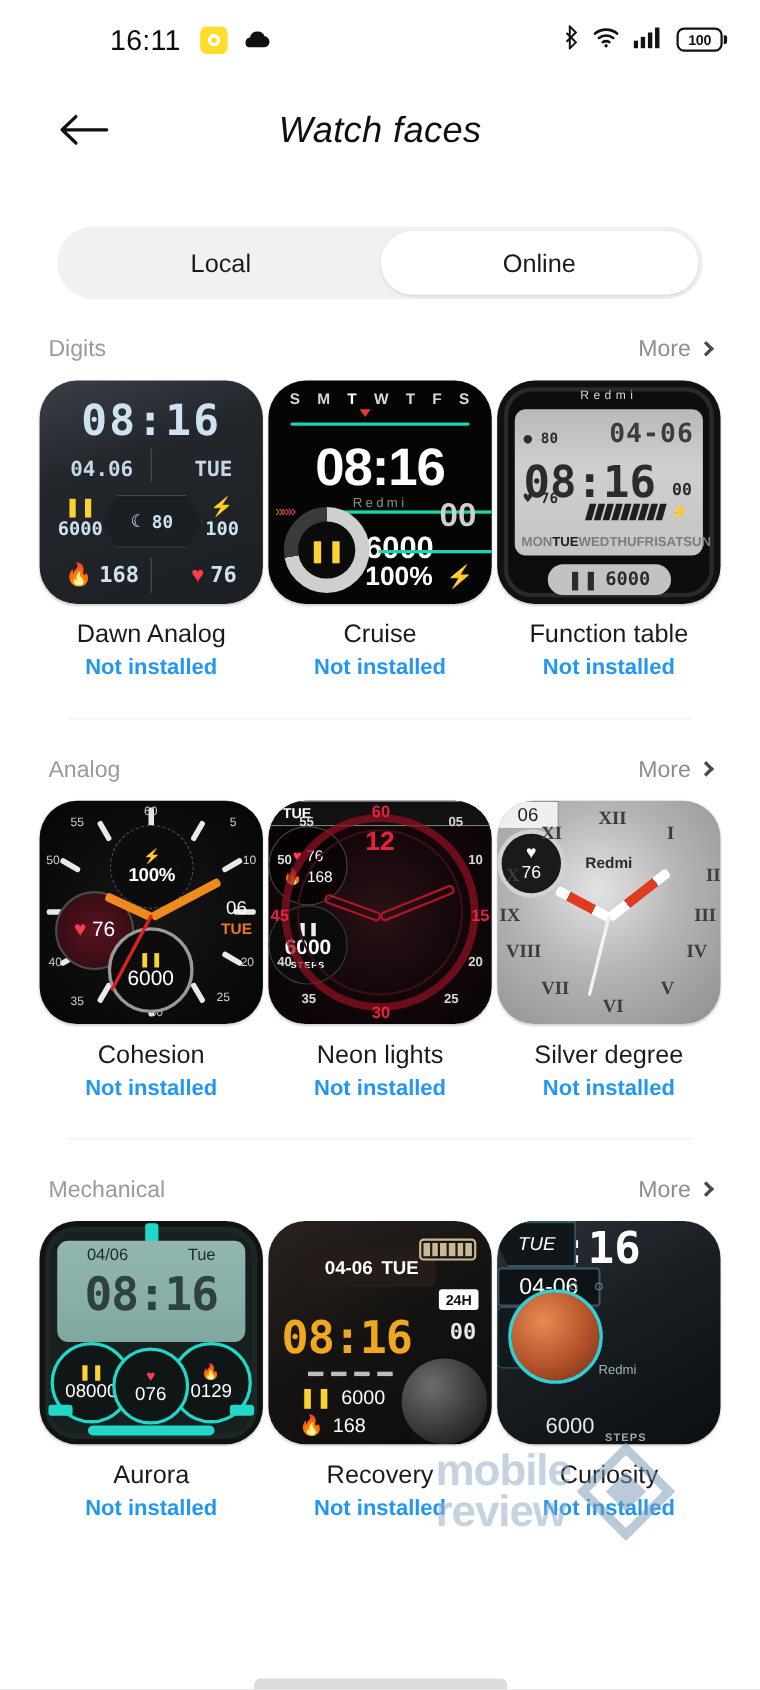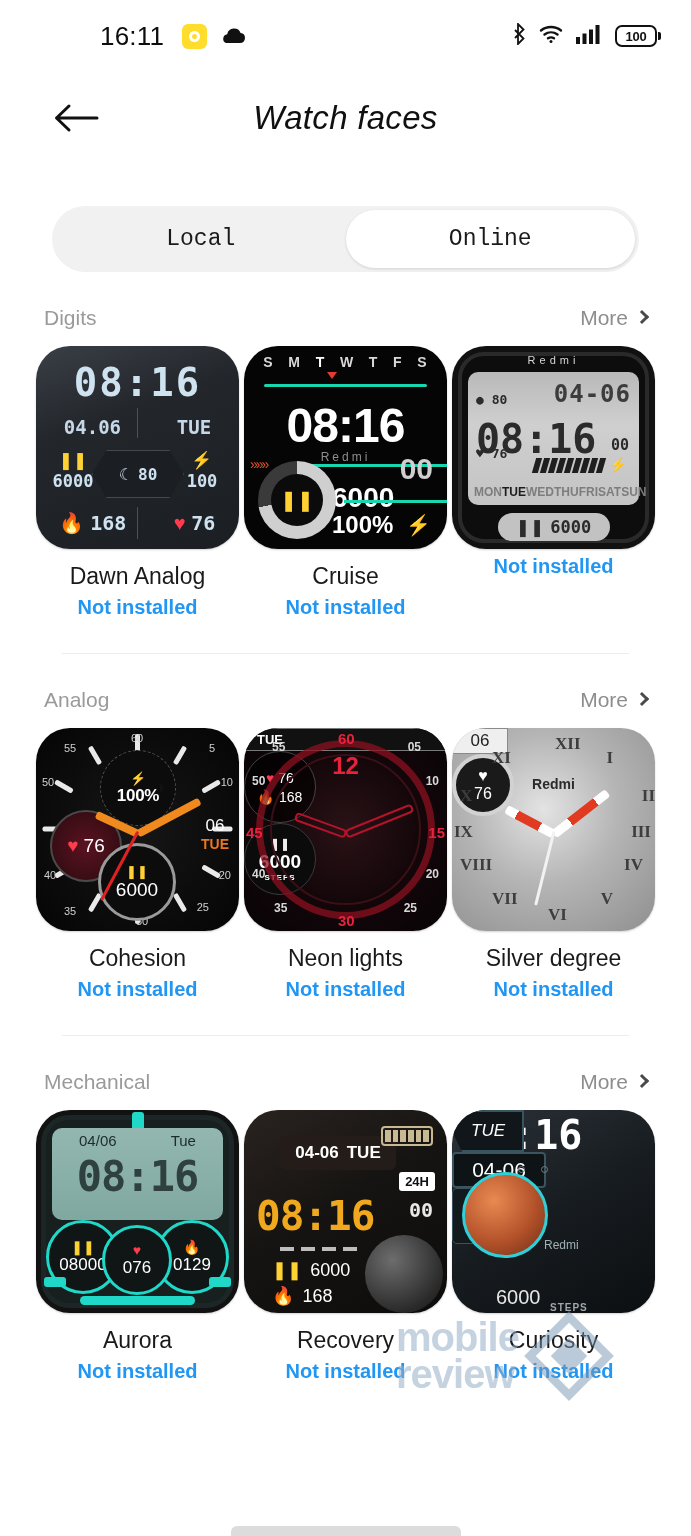--- a/index.html
+++ b/index.html
@@ -56,21 +56,20 @@
   
   .seg-wrap{ padding:42px 52px 0 52px; }
   .segmented{
     position:relative; display:flex; height:66px;
     background:#f1f1f1; border-radius:33px; padding:4px;
   }
   .seg-btn{
     flex:1; display:flex; align-items:center; justify-content:center;
     font-size:23px; color:#1a1a1a; border-radius:29px; cursor:pointer;
     background:transparent;
-    font-family:Liberation Mono, monospace;
   }
   .seg-btn.active{ background:#fff; box-shadow:0 1px 3px rgba(0,0,0,.13); }
 
   
   .section{ padding:0 18px; }
   .section-head{
     display:flex; align-items:center; justify-content:space-between;
     padding:34px 26px 16px 26px;
   }
   .section-title{ font-size:21px; color:#9a9a9d; }
@@ -415,20 +414,21 @@
               <span>FRI</span>
               <span>SAT</span>
               <span>SUN</span>
             </div>
           </div>
           <div class="f steps">
               <span>❚❚</span>
             <span class="digi">6000</span>
             </div>
         </div>
+        <div class="card-name">Function table</div>
         <div class="card-state">Not installed</div>
       </div>
 
     </div>
     <div class="divider"></div>
   </div>
 
   <div class="section">
     <div class="section-head">
       <span class="section-title">Analog</span>
@@ -523,21 +523,21 @@
           </div>
           <div class="hand" style="width:54px;transform:rotate(200deg)"></div>
           <div class="hand" style="width:72px;transform:rotate(-22deg)"></div>
         </div>
         <div class="card-name">Neon lights</div>
         <div class="card-state">Not installed</div>
       </div>
 
       <div class="card">
         <div class="face sd">
-          <span class="rn" style="top:6px;left:103px">XII</span>
+          <span class="rn" style="top:6px;left:92px">XII</span>
           <span class="rn" style="top:20px;right:42px">I</span>
           <span class="rn" style="top:58px;right:0">II</span>
           <span class="rn" style="top:94px;right:4px">III</span>
           <span class="rn" style="bottom:56px;right:12px">IV</span>
           <span class="rn" style="bottom:22px;right:42px">V</span>
           <span class="rn" style="bottom:6px;left:96px">VI</span>
           <span class="rn" style="bottom:22px;left:40px">VII</span>
           <span class="rn" style="bottom:56px;left:8px">VIII</span>
           <span class="rn" style="top:94px;left:2px">IX</span>
           <span class="rn" style="top:58px;left:8px">X</span>

